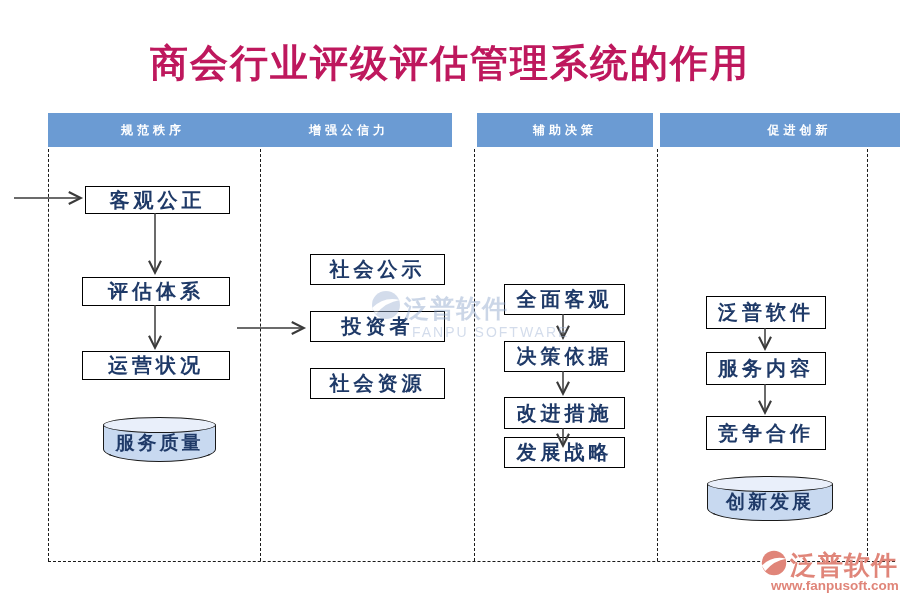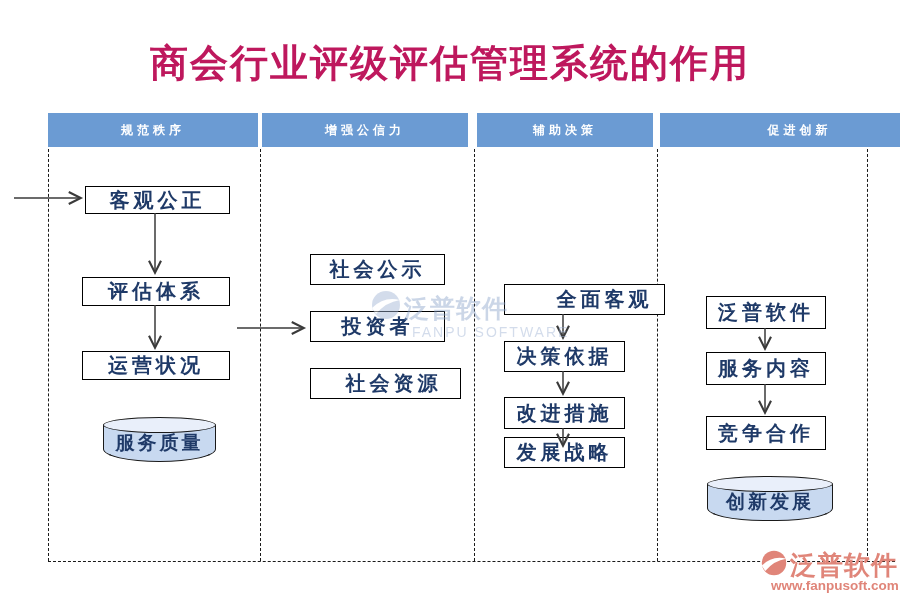--- a/index.html
+++ b/index.html
@@ -47,44 +47,44 @@
   .logo-url{position:absolute;left:11px;top:30px;font-size:13.5px;font-weight:bold;white-space:nowrap;font-family:"Liberation Sans",sans-serif;}
 </style>
 </head>
 <body>
 
 <div class="stage">
 
   <div class="title">商会行业评级评估管理系统的作用</div>
 
   <div class="hdr" style="left:48px;width:210px;">规范秩序</div>
-  <div class="hdr" style="left:262px;width:206px;">增强公信力</div>
+  <div class="hdr" style="left:246px;width:206px;">增强公信力</div>
   <div class="hdr" style="left:477px;width:176px;">辅助决策</div>
   <div class="hdr" style="left:660px;width:207px;padding-left:36px;">促进创新</div>
 
   <div class="vline" style="left:48px;"></div>
   <div class="vline" style="left:260px;"></div>
   <div class="vline" style="left:474px;"></div>
   <div class="vline" style="left:657px;"></div>
   <div class="vline" style="left:867px;"></div>
   <div class="hline"></div>
 
   <div class="node" style="left:85px;top:186px;width:143px;height:26px;">客观公正</div>
   <div class="node" style="left:82px;top:277px;width:146px;height:27px;font-family:Liberation Mono, monospace;">评估体系</div>
   <div class="node" style="left:82px;top:351px;width:146px;height:27px;">运营状况</div>
   <div class="cylinder" style="left:103px;top:417px;width:113px;height:45px;">
     <div class="cyl-body">服务质量</div>
     <div class="cyl-top"></div>
   </div>
 
   <div class="node" style="left:310px;top:254px;width:133px;height:29px;">社会公示</div>
   <div class="node" style="left:310px;top:311px;width:133px;height:29px;">投资者</div>
-  <div class="node" style="left:310px;top:368px;width:133px;height:29px;padding-left:16px;">社会资源</div>
+  <div class="node" style="left:310px;top:368px;width:133px;height:29px;">社会资源</div>
 
-  <div class="node" style="left:504px;top:284px;width:119px;height:29px;padding-left:40px;">全面客观</div>
+  <div class="node" style="left:504px;top:284px;width:119px;height:29px;">全面客观</div>
   <div class="node" style="left:504px;top:341px;width:119px;height:29px;">决策依据</div>
   <div class="node" style="left:504px;top:397px;width:119px;height:30px;">改进措施</div>
   <div class="node" style="left:504px;top:437px;width:119px;height:29px;">发展战略</div>
 
   <div class="node" style="left:706px;top:296px;width:118px;height:31px;">泛普软件</div>
   <div class="node" style="left:706px;top:352px;width:118px;height:31px;">服务内容</div>
   <div class="node" style="left:706px;top:416px;width:118px;height:32px;">竞争合作</div>
   <div class="cylinder" style="left:707px;top:476px;width:126px;height:45px;">
     <div class="cyl-body">创新发展</div>
     <div class="cyl-top"></div>

